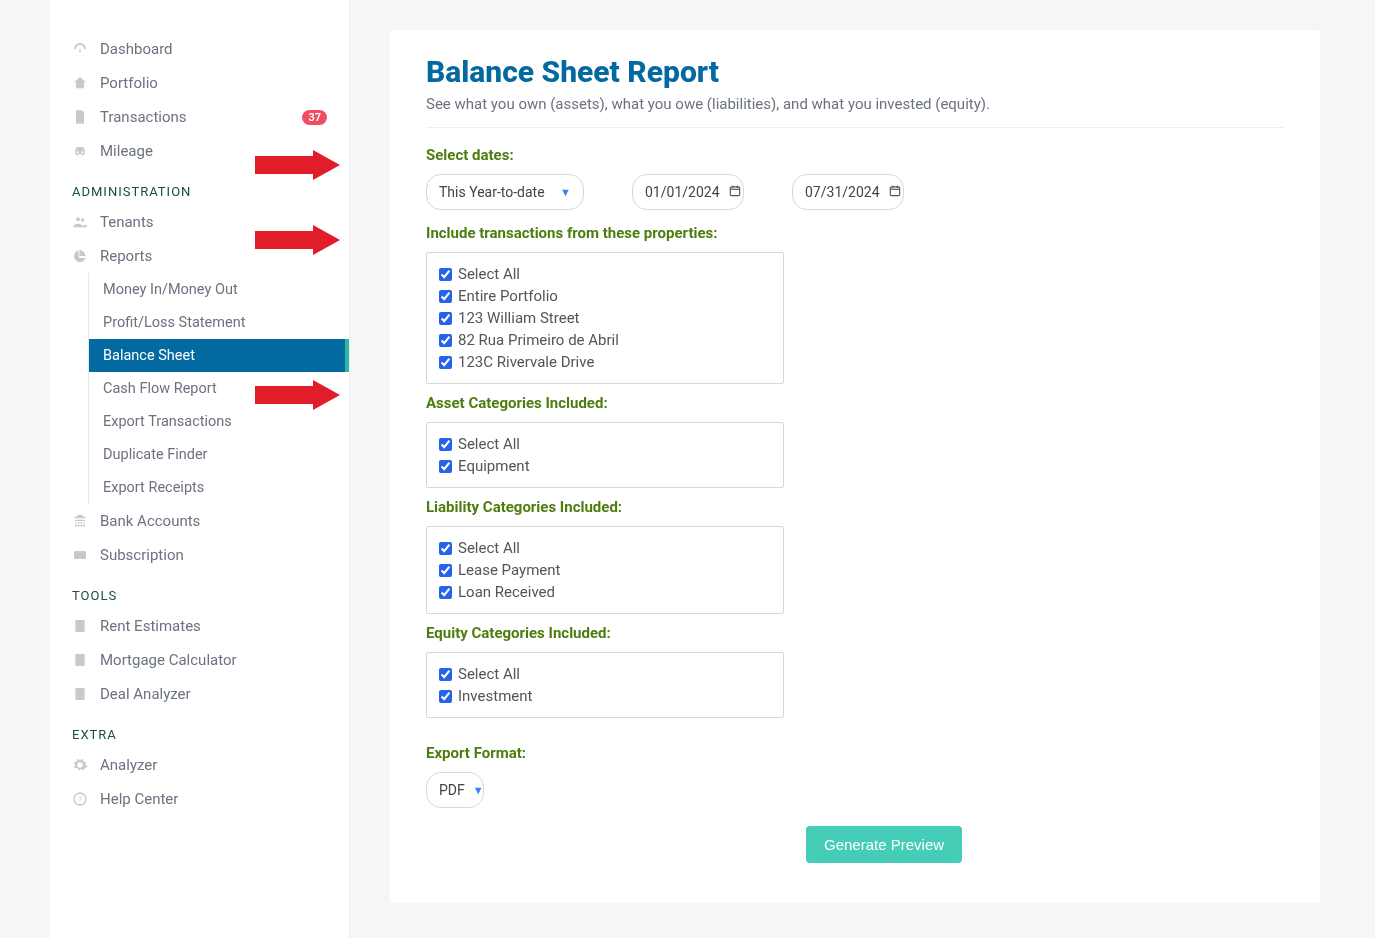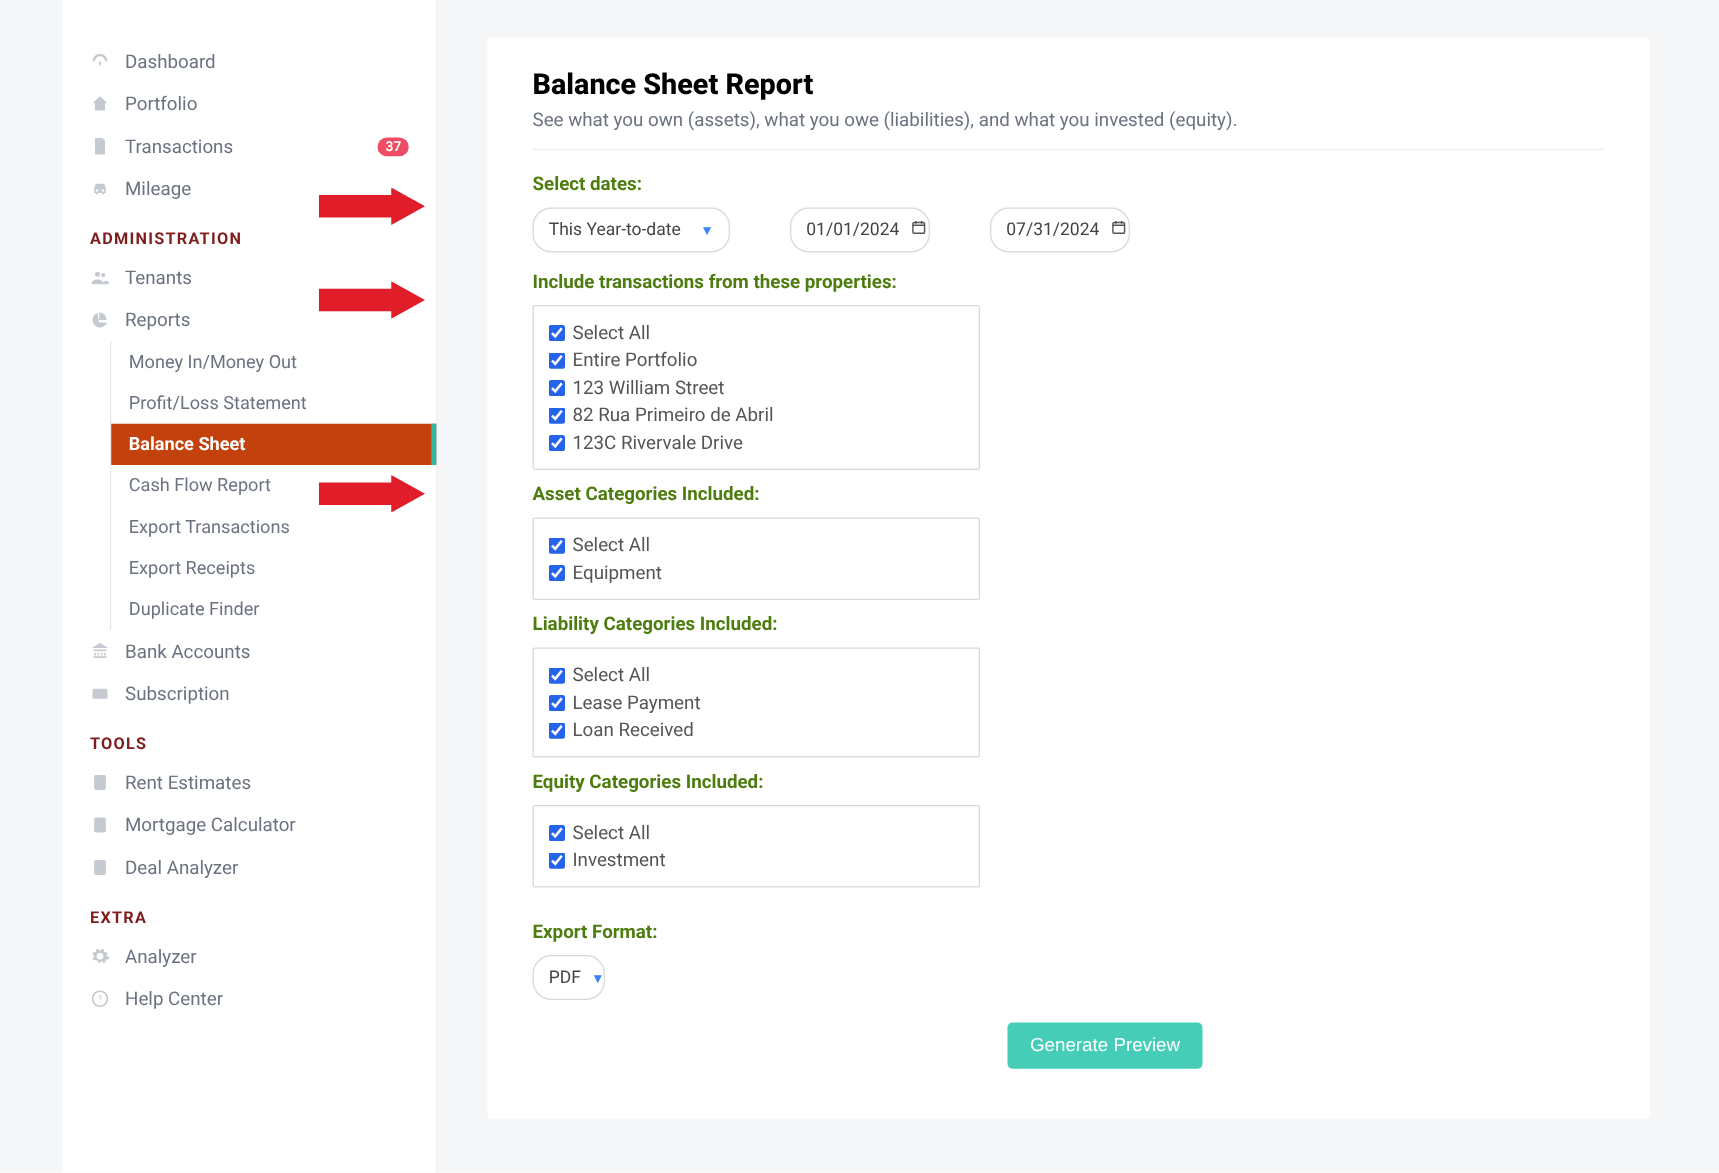--- a/index.html
+++ b/index.html
@@ -44,56 +44,56 @@
   .badge {
     background: #ef4d63;
     color:#fff;
     font-size: 11px;
     padding: 1px 6px;
     border-radius: 8px;
     font-weight: 600;
   }
   .section-label {
     padding: 16px 22px 6px 22px;
-    color: #7f1d1d;
+    color: #14532d;
     font-size: 13px;
     letter-spacing: 1px;
-    font-weight: 700;
+    font-weight: 400;
   }
   .sub-items {
     border-left: 1px solid #e5e7eb;
     margin-left: 38px;
   }
   .sub-item {
     padding: 8px 14px;
     color: #6b7280;
     cursor: pointer;
     font-size: 14.5px;
   }
   .sub-item.active {
-    background: #c2410c;
+    background: #0369a1;
     color: #fff;
-    font-weight: 700;
+    font-weight: 400;
     border-right: 4px solid #2bb9a2;
   }
   .main {
     flex: 1;
     padding: 30px 40px;
     position: relative;
   }
   .card {
     background: #fff;
     border-radius: 3px;
     padding: 24px 36px 40px 36px;
     max-width: 930px;
   }
   h1.page-title {
-    font-size: 23px;
+    font-size: 30px;
     font-weight: 800;
-    color: #000000;
+    color: #0369a1;
     margin-bottom: 6px;
   }
   .page-sub {
     color: #6b7280;
     font-size: 15px;
     padding-bottom: 14px;
     border-bottom: 1px solid #eee;
     margin-bottom: 18px;
   }
   .form-label {
@@ -228,22 +228,22 @@
       </span>
       <span class="label">Reports</span>
     </div>
 
     <div class="sub-items">
       <div class="sub-item">Money In/Money Out</div>
       <div class="sub-item">Profit/Loss Statement</div>
       <div class="sub-item active">Balance Sheet</div>
       <div class="sub-item">Cash Flow Report</div>
       <div class="sub-item">Export Transactions</div>
+      <div class="sub-item">Duplicate Finder</div>
       <div class="sub-item">Export Receipts</div>
-      <div class="sub-item">Duplicate Finder</div>
     </div>
 
     <div class="nav-item">
       <span class="icon">
         <svg viewBox="0 0 24 24" width="16" height="16" fill="currentColor">
             <path d="M4 10h16v2H4zm0 8h16v2H4zm1-4h2v3H5zm4 0h2v3H9zm4 0h2v3h-2zm4 0h2v3h-2zM12 2l10 6H2z"></path>
           </svg>
       </span>
       <span class="label">Bank Accounts</span>
     </div>

